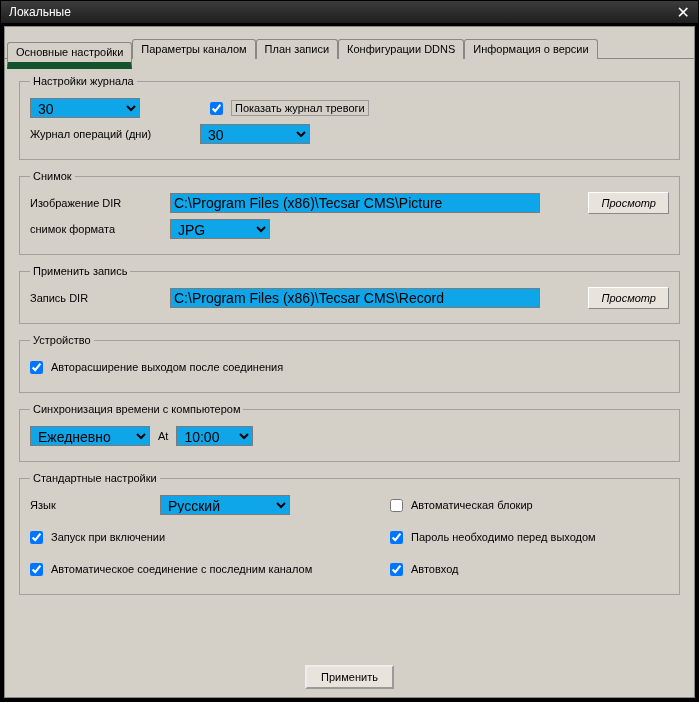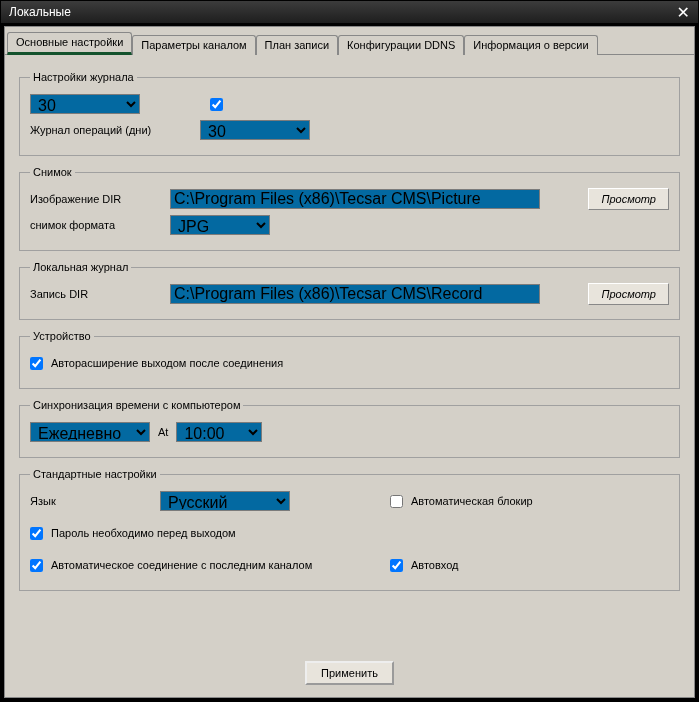--- a/index.html
+++ b/index.html
@@ -41,22 +41,22 @@
     padding:3px 8px 4px 8px;
     margin-right:0px;
     font-size:11px;
     cursor:default;
     position:relative;
     top:1px;
     border-radius:3px 3px 0 0;
   }
   .tab.active {
     background:#d4d0c8;
-    border-bottom:3px solid #14532d;
-    top:1px;
+    border-bottom:7px solid #14532d;
+    top:11px;
     z-index:2;
   }
   .tabline { border-top:1px solid #888; margin-top:0; }
   .content {
     padding:10px 14px;
   }
   fieldset.group {
     border:1px solid #a0a0a0;
     margin:6px 0 10px 0;
     padding:6px 10px 10px 10px;
@@ -65,23 +65,23 @@
   fieldset.group > legend {
     font-size:11px;
     padding:0 3px;
     color:#000;
     margin-top:39px;
   }
   .row { display:flex; align-items:center; margin:4px 0; min-height:22px; }
   .lbl { width:170px; }
   .lbl-narrow { width:140px; }
   select.sel, input.txt {
-    font-size:16px;
+    font-size:14px;
     font-family: Tahoma, Arial, sans-serif;
-    background:#0369a1;
+    background:#0ea5e9;
     border:1px solid #7b7b7b;
     height:20px;
     padding:1px 3px;
   }
   select.sel { width:110px; }
   select.sel-lang { width:130px; }
   input.txt { width:370px; }
   .btn {
     background:#e8e4dc;
     border:1px solid #888;
@@ -132,20 +132,21 @@
 
         <fieldset class="group">
           <legend>Настройки журнала</legend>
           <div class="row">
             <select class="sel">
               <option>30</option>
             </select>
             <span style="width:70px"></span>
             <label class="chk">
               <input type="checkbox" checked="" style="">
+              <span class="boxed-label">Показать журнал тревоги</span>
             </label>
           </div>
           <div class="row">
             <span class="lbl">Журнал операций (дни)</span>
             <select class="sel">
               <option>30</option>
             </select>
           </div>
         </fieldset>
 
@@ -159,21 +160,21 @@
           </div>
           <div class="row">
             <span class="lbl-narrow">снимок формата</span>
             <select class="sel" style="width:100px">
               <option>JPG</option>
             </select>
           </div>
         </fieldset>
 
         <fieldset class="group">
-          <legend>Локальная журнал</legend>
+          <legend>Применить запись</legend>
           <div class="row">
             <span class="lbl-narrow">Запись DIR</span>
             <input class="txt" type="text" value="C:\Program Files (x86)\Tecsar CMS\Record" style="">
             <span class="spacer"></span>
             <button class="btn">Просмотр</button>
           </div>
         </fieldset>
 
         <fieldset class="group">
           <legend>Устройство</legend>
@@ -185,40 +186,44 @@
           </div>
         </fieldset>
 
         <fieldset class="group">
           <legend>Синхронизация времени с компьютером</legend>
           <div class="row">
             <select class="sel" style="width:120px">
               <option>Ежедневно</option>
             </select>
             <span style="margin:0 8px">At</span>
-            <select class="sel" style="width:86px">
+            <select class="sel" style="width:77px">
               <option>10:00</option>
             </select>
           </div>
         </fieldset>
 
         <fieldset class="group">
           <legend>Стандартные настройки</legend>
           <div class="row">
             <span style="width:130px">Язык</span>
             <select class="sel sel-lang">
               <option>Русский</option>
             </select>
             <span style="width:100px"></span>
             <label class="chk">
               <input type="checkbox" style="">
               <span>Автоматическая блокир</span>
             </label>
           </div>
           <div class="row" style="margin-top:10px">
+            <label class="chk" style="width:360px">
+              <input type="checkbox" checked="" style="">
+              <span>Запуск при включении</span>
+            </label>
             <label class="chk">
               <input type="checkbox" checked="" style="">
               <span>Пароль необходимо перед выходом</span>
             </label>
           </div>
           <div class="row" style="margin-top:10px">
             <label class="chk" style="width:360px">
               <input type="checkbox" checked="" style="">
               <span>Автоматическое соединение с последним каналом</span>
             </label>

